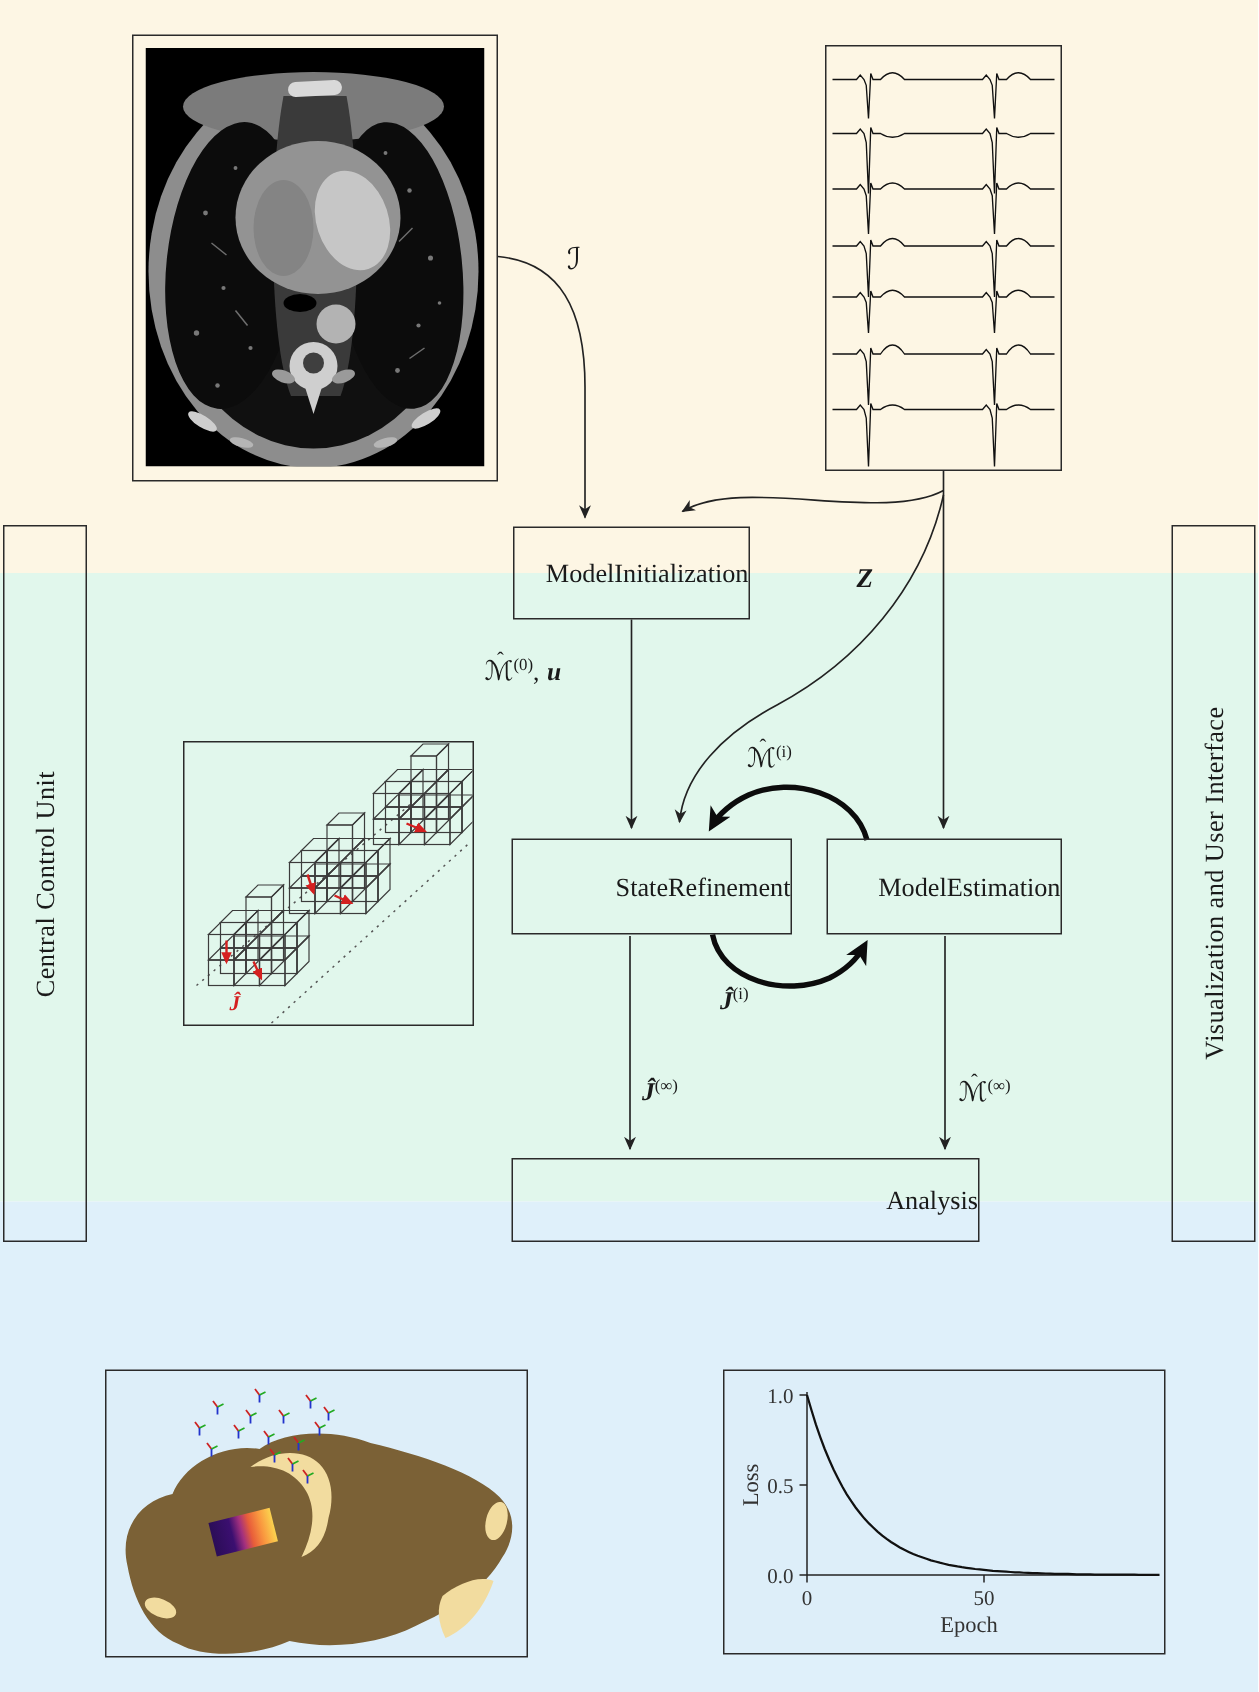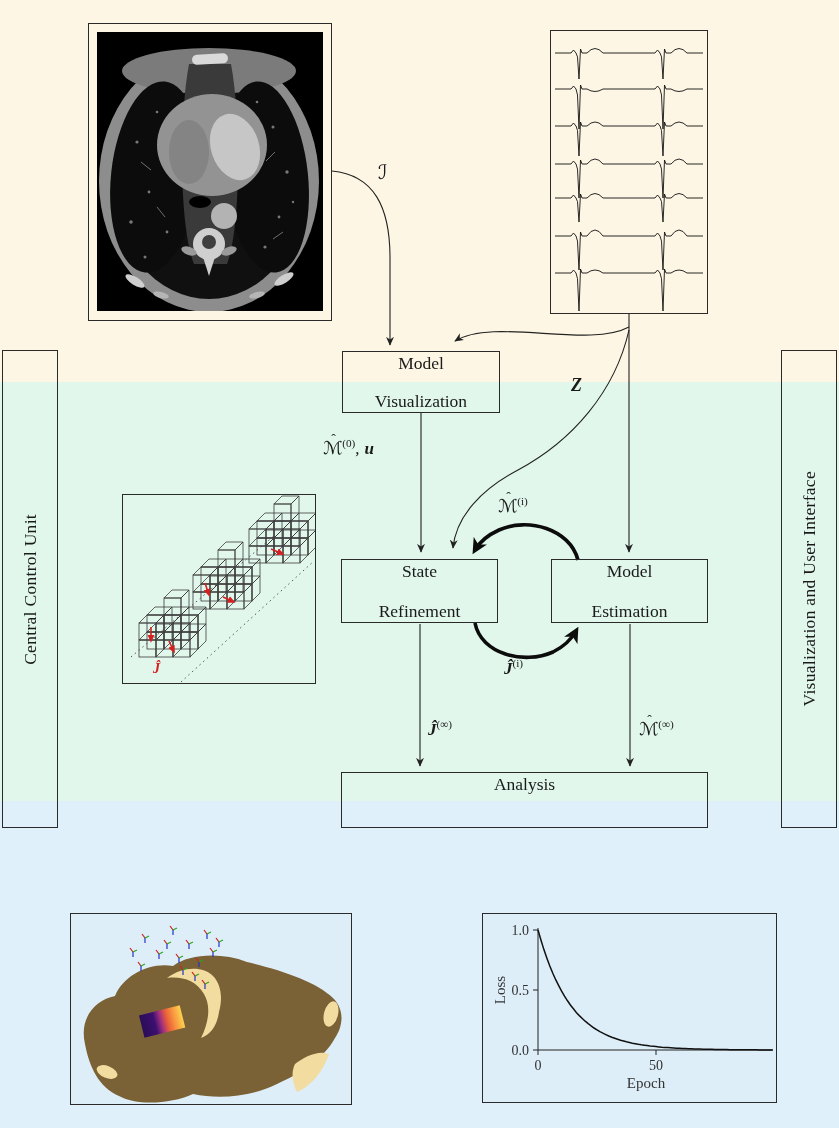--- a/index.html
+++ b/index.html
@@ -3,21 +3,21 @@
 <meta charset="utf-8">
 <style>
   html,body{margin:0;padding:0;background:#ffffff;}
   .canvas{position:relative;width:839px;height:1128px;overflow:hidden;
           font-family:"Liberation Serif","DejaVu Serif",serif;color:#1a1a1a;background:#fff;}
   .sec{position:absolute;left:0;width:839px;}
   .sec-top{top:0;height:382px;}
   .sec-mid{top:382px;height:419px;}
   .sec-bot{top:801px;height:327px;}
   .node{position:absolute;box-sizing:border-box;border:1px solid #2a2a2a;background:transparent;
-        display:flex;flex-direction:column;align-items:center;justify-content:space-between;
+        display:flex;align-items:center;justify-content:flex-end;
         font-size:17.5px;line-height:1.28;text-align:center;z-index:5;}
   .imgbox{position:absolute;box-sizing:border-box;border:1.5px solid #2a2a2a;z-index:3;}
   .sidebar{position:absolute;box-sizing:border-box;border:1px solid #2a2a2a;z-index:5;
            display:flex;align-items:center;justify-content:center;background:transparent;}
   .vtext{writing-mode:vertical-rl;transform:rotate(180deg);font-size:17.5px;letter-spacing:.3px;white-space:nowrap;}
   svg.overlay{position:absolute;left:0;top:0;z-index:4;pointer-events:none;}
   .mlabel{position:absolute;z-index:6;font-size:17px;white-space:nowrap;}
   .mcal{font-family:"DejaVu Sans","DejaVu Serif",serif;font-size:1.06em;}
   .hatw{position:relative;display:inline-block;}
   .hatw .hat{position:absolute;top:-0.40em;left:55%;transform:translateX(-50%);
@@ -124,46 +124,46 @@
 
   <div class="sidebar" style="left:2px;top:350px;width:56px;height:478px;">
     <div class="vtext">Central Control Unit</div>
   </div>
   <div class="sidebar" style="left:781px;top:350px;width:56px;height:478px;">
     <div class="vtext">Visualization and User Interface</div>
   </div>
 
   <div class="node" style="left:342px;top:351px;width:158px;height:62px;">
     <div>Model</div>
-    <div>Visualization</div>
-  </div>
-  <div class="node" style="left:341px;top:559px;width:157px;height:64px;">
+    <div>Initialization</div>
+  </div>
+  <div class="node" style="left:341px;top:559px;width:187px;height:64px;">
     <div>State</div>
     <div>Refinement</div>
   </div>
   <div class="node" style="left:551px;top:559px;width:157px;height:64px;">
     <div>Model</div>
     <div>Estimation</div>
   </div>
-  <div class="node" style="left:341px;top:772px;width:367px;height:56px;">
+  <div class="node" style="left:341px;top:772px;width:312px;height:56px;">
     <div>Analysis</div>
   </div>
 
   <div class="mlabel scr" style="left:378px;top:160px;font-size:20px;">ℐ</div>
   <div class="mlabel bi" style="left:571px;top:375px;font-size:18px;">Z</div>
 
   <div class="mlabel" style="left:323px;top:437px;">
     <span class="hatw"><span class="hat">ˆ</span><span class="mcal">ℳ</span></span><sup>(0)</sup><span>,</span><span class="bi mvar">u</span>
   </div>
 
   <div class="mlabel" style="left:498px;top:495px;">
     <span class="hatw"><span class="hat">ˆ</span><span class="mcal">ℳ</span></span><sup>(i)</sup>
   </div>
 
-  <div class="mlabel" style="left:504px;top:657px;">
+  <div class="mlabel" style="left:480px;top:657px;">
     <span class="bi">Ĵ</span><sup>(i)</sup>
   </div>
 
   <div class="mlabel" style="left:428px;top:718px;">
     <span class="bi">Ĵ</span><sup>(∞)</sup>
   </div>
 
   <div class="mlabel" style="left:639px;top:718px;">
     <span class="hatw"><span class="hat">ˆ</span><span class="mcal">ℳ</span></span><sup>(∞)</sup>
   </div>

